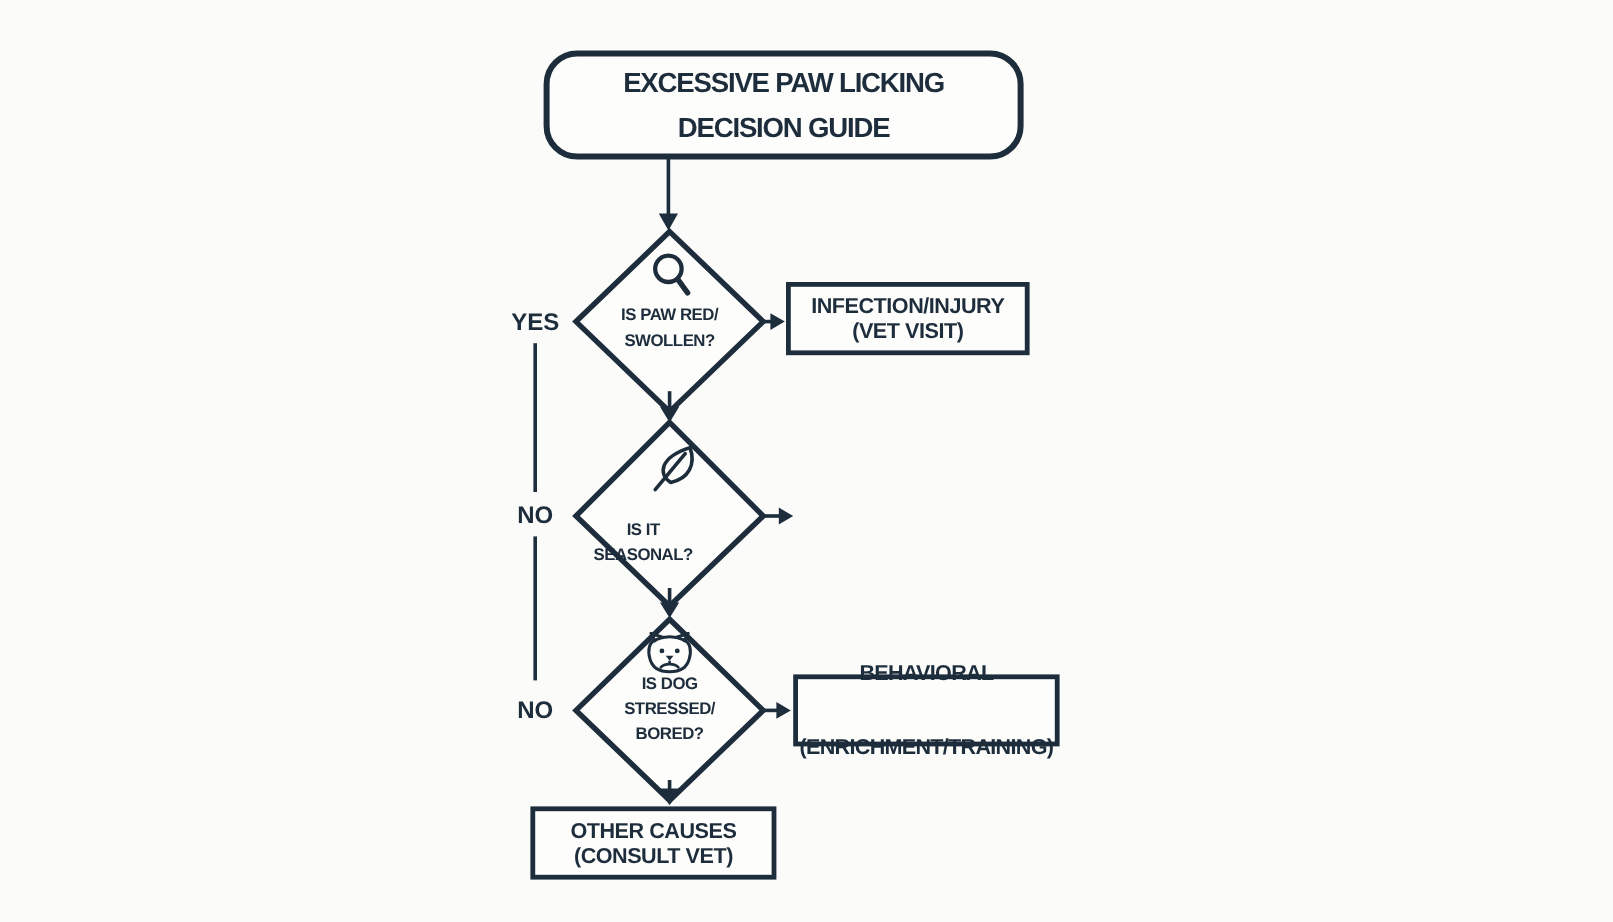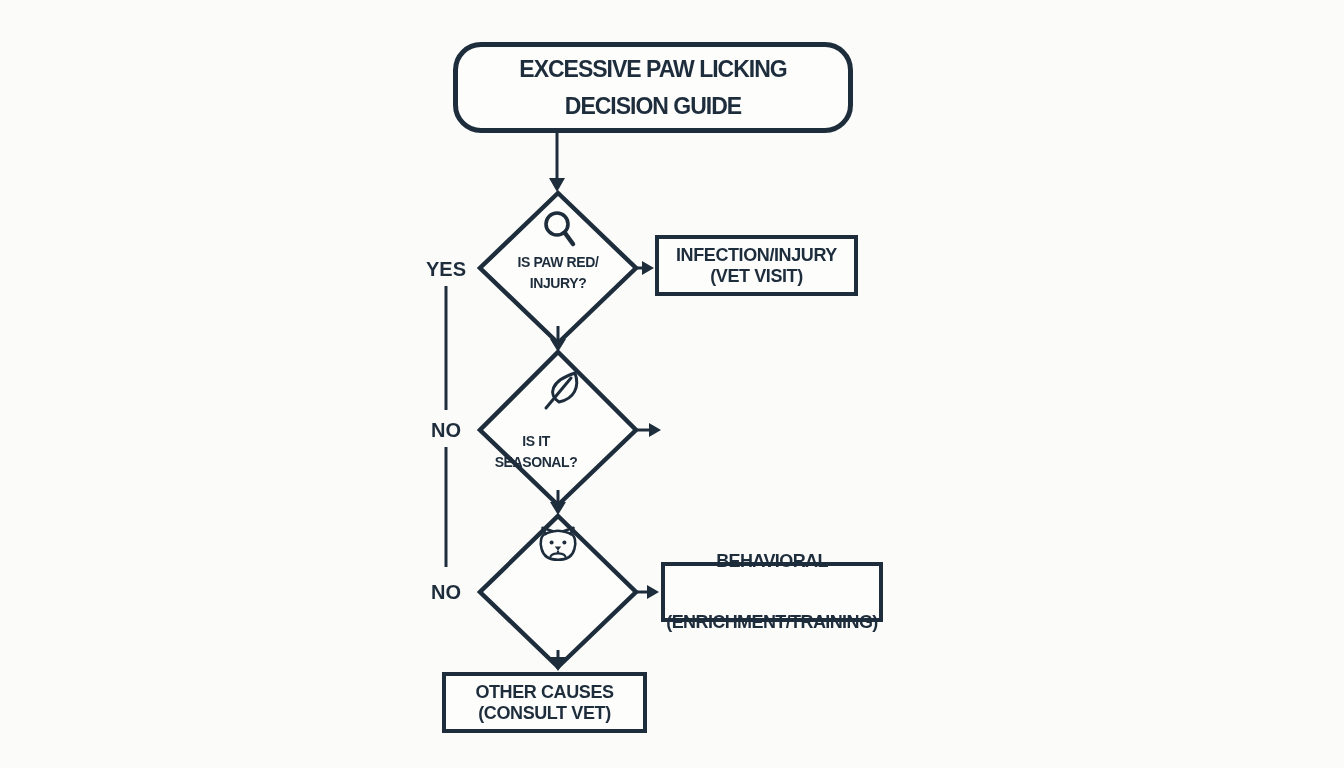--- a/index.html
+++ b/index.html
@@ -119,25 +119,30 @@
     <path class="icon-stroke" d="M11 8 C5 10 4 18 6 25 C8 33 14 37 24 37 C34 37 40 33 42 25 C44 18 43 10 37 8 C28 4 20 4 11 8 Z" stroke-width="2.8" stroke-linejoin="round"></path>
     <circle class="icon-fill" cx="17" cy="18" r="2.2"></circle>
     <circle class="icon-fill" cx="31" cy="18" r="2.2"></circle>
     <path class="icon-fill" d="M20.5 22.5 L27.5 22.5 L24 27 Z"></path>
     <path class="icon-stroke" d="M24 27 L24 30" stroke-width="2.4"></path>
     <path class="icon-stroke" d="M16 33 C19 29 29 29 32 33" stroke-width="2.4" stroke-linecap="round"></path>
   </svg>
 
   <div class="dtext dtext-1">
     <div>IS PAW RED/</div>
-    <div>INJURY?</div>
+    <div>SWOLLEN?</div>
   </div>
   <div class="dtext dtext-2">
     <div>IS IT</div>
     <div>SEASONAL?</div>
+  </div>
+  <div class="dtext dtext-3">
+    <div>IS DOG</div>
+    <div>STRESSED/</div>
+    <div>BORED?</div>
   </div>
 
   <div class="outcome outcome-1">
     <div>INFECTION/INJURY</div>
     <div>(VET VISIT)</div>
   </div>
   <div class="outcome outcome-3">
     <div>BEHAVIORAL</div>
     <div>(ENRICHMENT/TRAINING)</div>
   </div>

